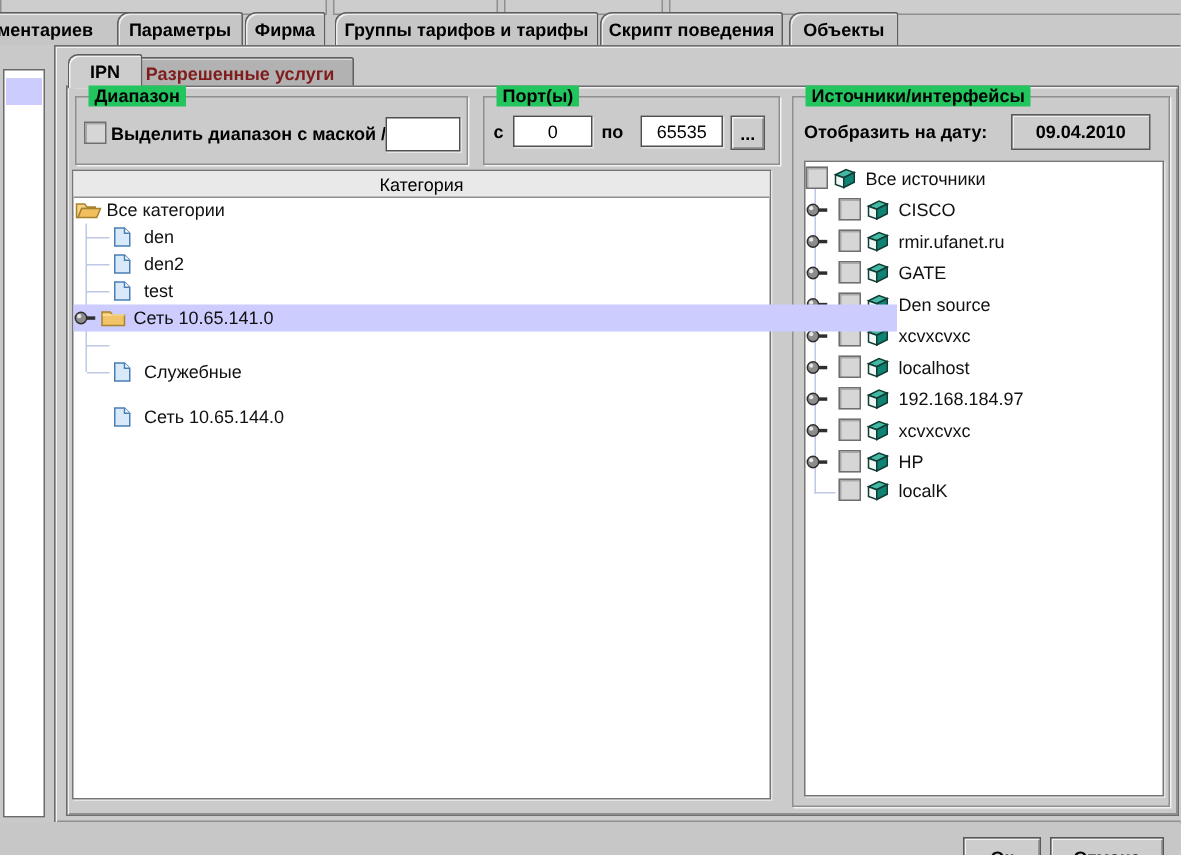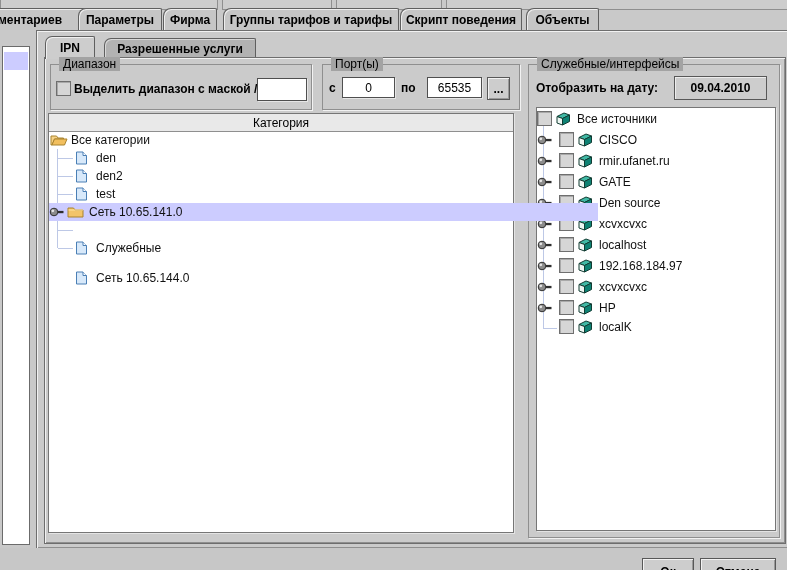--- a/index.html
+++ b/index.html
@@ -26,31 +26,31 @@
   .mini-panel{position:absolute;left:2px;top:46px;width:26px;height:497px;
         background:#ffffff;border:1px solid #6b6b6b;}
   .mini-sel{position:absolute;left:1px;top:5px;width:24px;height:18px;background:#ccccff;}
 
   .inner-tab{position:absolute;border:1px solid #5f5f5f;border-bottom:none;
         border-top-left-radius:7px;border-top-right-radius:2px;
         display:flex;align-items:center;justify-content:center;
         font-weight:bold;white-space:nowrap;}
   .inner-tab.selected{left:45px;top:36px;width:48px;height:22px;background:#cdcdcd;
         box-shadow:inset 1px 1px 0 #f0f0f0;z-index:3;}
-  .inner-tab.unselected{left:104px;top:38px;width:150px;height:19px;background:#b2b2b2;
-        box-shadow:inset 1px 1px 0 #d8d8d8;color:#000000;}
+  .inner-tab.unselected{left:84px;top:38px;width:150px;height:19px;background:#b2b2b2;
+        box-shadow:inset 1px 1px 0 #d8d8d8;color:#7f1d1d;}
   .inner-panel{position:absolute;left:44px;top:57px;width:740px;height:485px;
         background:#cbcbcb;border:1px solid #6e6e6e;
         box-shadow:inset 1px 1px 0 #f2f2f2, inset -1px -1px 0 #8f8f8f;z-index:2;}
 
   
   .group{position:absolute;border:1px solid #8f8f8f;
         box-shadow:1px 1px 0 rgba(255,255,255,.75);}
-  .group-title{position:absolute;top:-8px;left:8px;background:#a3a3a3;
-        padding:0 4px;font-weight:normal;white-space:nowrap;}
+  .group-title{position:absolute;top:-8px;left:8px;background:#22c55e;
+        padding:0 4px;font-weight:bold;white-space:nowrap;}
 
   .lbl{position:absolute;font-weight:bold;white-space:nowrap;}
 
   .tfield{position:absolute;background:#fff;border:1px solid #4f4f4f;
         box-shadow:1px 1px 0 #e6e6e6;font-family:inherit;font-size:12px;
         padding:0 2px;box-sizing:border-box;}
   .tfield.center{text-align:center;}
 
   .btn{position:absolute;background:#cdcdcd;border:1px solid #585858;
         box-shadow:inset 1px 1px 0 #f2f2f2, inset -1px -1px 0 #999;
@@ -122,21 +122,21 @@
   <div class="group" style="left:322px;top:64px;width:196px;height:44px;z-index:4;">
     <div class="group-title">Порт(ы)</div>
   </div>
   <div class="lbl" style="left:329px;top:81px;z-index:5;">с</div>
   <input class="tfield center" style="left: 342px; top: 77px; width: 53px; height: 21px; z-index: 5;" value="0">
   <div class="lbl" style="left:401px;top:81px;z-index:5;">по</div>
   <input class="tfield center" style="left: 427px; top: 77px; width: 55px; height: 21px; z-index: 5;" value="65535">
   <div class="btn" style="left:487px;top:77px;width:21px;height:21px;z-index:5;">...</div>
 
   <div class="group" style="left:528px;top:64px;width:250px;height:472px;z-index:4;">
-    <div class="group-title">Служебные/интерфейсы</div>
+    <div class="group-title">Источники/интерфейсы</div>
   </div>
   <div class="lbl" style="left:536px;top:81px;z-index:5;">Отобразить на дату:</div>
   <div class="datebox" style="left:674px;top:76px;width:91px;height:22px;z-index:5;">09.04.2010</div>
 
   <div class="tree-panel" style="left:536px;top:107px;width:238px;height:422px;z-index:5;"></div>
   <div id="sources-tree" style="position:absolute;left:0;top:0;z-index:6;">
       <div class="tree-line" style="left: 543px; top: 122px; width: 1px; height: 207px;"></div>
       <div class="tree-line" style="left: 543px; top: 328px; width: 14px; height: 1px;"></div>
       <div class="tree-row" style="left: 537px; top: 108px; width: 236px; height: 21px;">
         <div class="checkbox" style="left: 0px; top: 3px; position: absolute;"></div>

